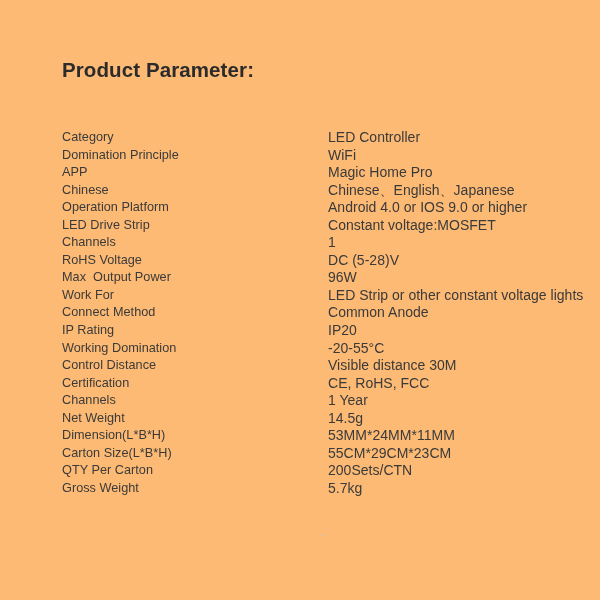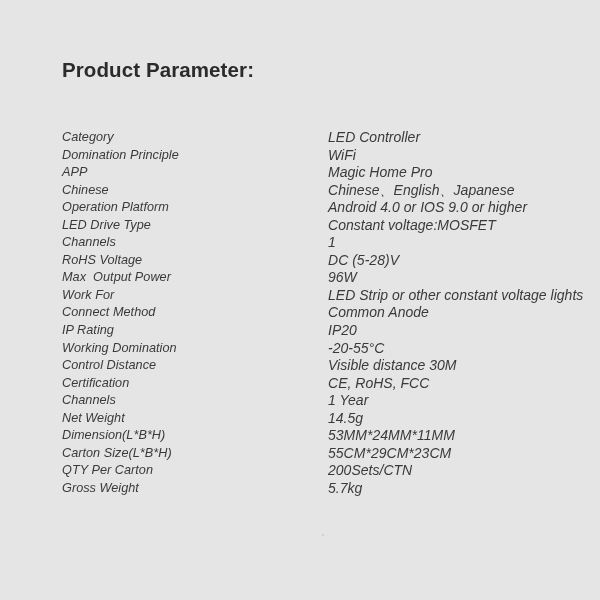--- a/index.html
+++ b/index.html
@@ -12,21 +12,21 @@
     background: #ffffff;
     font-family: "Liberation Sans", "DejaVu Sans", sans-serif;
     overflow: hidden;
     position: relative;
     -webkit-font-smoothing: antialiased;
   }
 
   .page {
     position: absolute;
     inset: 0;
-    background: #e5e5e5;
+    background: #fdba74;
   }
 
   .page-title {
     position: absolute;
     left: 62px;
     top: 58px;
     font-size: 20.5px;
     font-weight: bold;
     color: #2b2b2b;
     letter-spacing: 0.1px;
@@ -38,21 +38,20 @@
     left: 62px;
     top: 129px;
     width: 530px;
   }
 
   .spec-row {
     display: flex;
     align-items: flex-end;
     height: 17.55px;
     line-height: 17.55px;
-    font-style: italic;
   }
 
   .spec-label {
     width: 250px;
     flex: 0 0 250px;
     font-size: 12.7px;
     color: #3a3a3a;
     white-space: pre;
     letter-spacing: 0.02px;
   }
@@ -98,21 +97,21 @@
       </div>
       <div class="spec-row">
         <div class="spec-label">Chinese</div>
         <div class="spec-value">Chinese、English、Japanese</div>
       </div>
       <div class="spec-row">
         <div class="spec-label">Operation Platform</div>
         <div class="spec-value">Android 4.0 or IOS 9.0 or higher</div>
       </div>
       <div class="spec-row">
-        <div class="spec-label">LED Drive Type</div>
+        <div class="spec-label">LED Drive Strip</div>
         <div class="spec-value">Constant voltage:MOSFET</div>
       </div>
       <div class="spec-row">
         <div class="spec-label">Channels</div>
         <div class="spec-value">1</div>
       </div>
       <div class="spec-row">
         <div class="spec-label">RoHS Voltage</div>
         <div class="spec-value">DC (5-28)V</div>
       </div>

